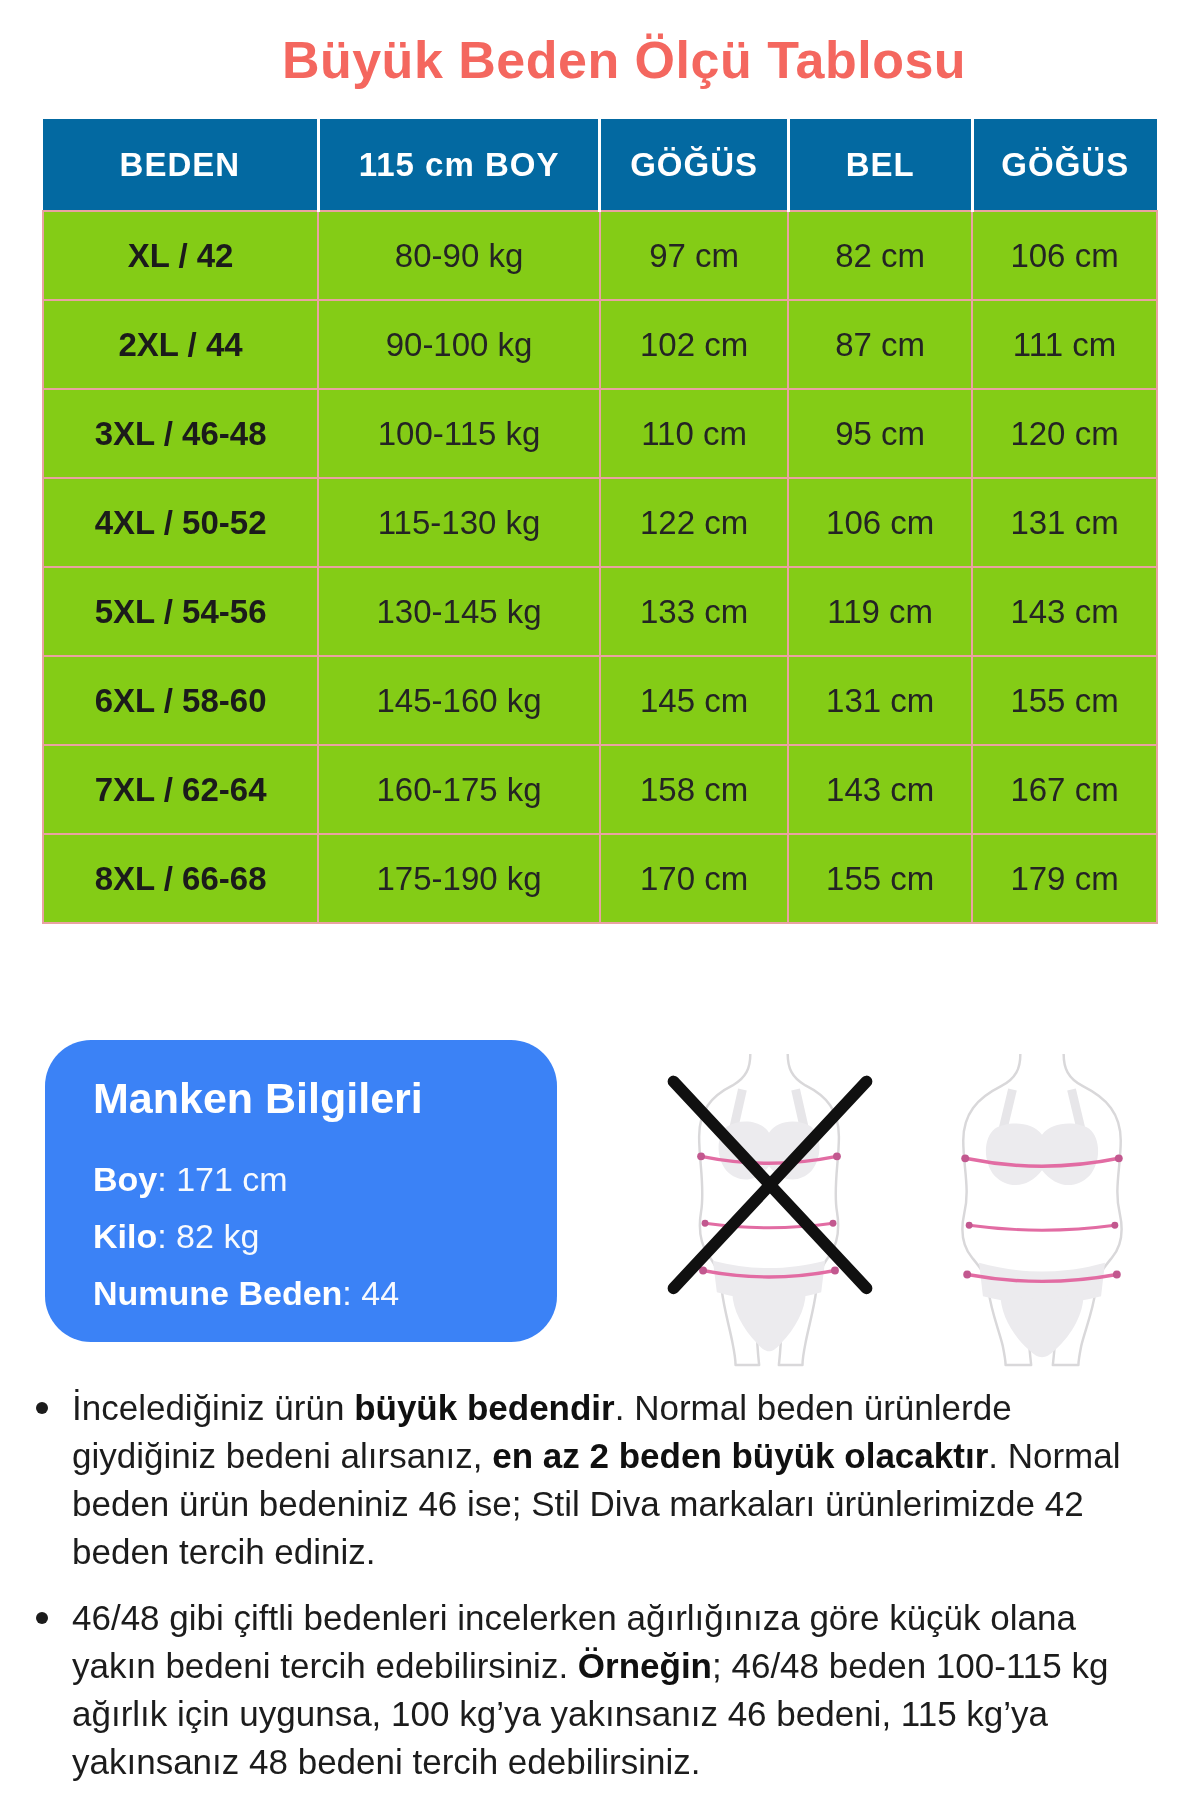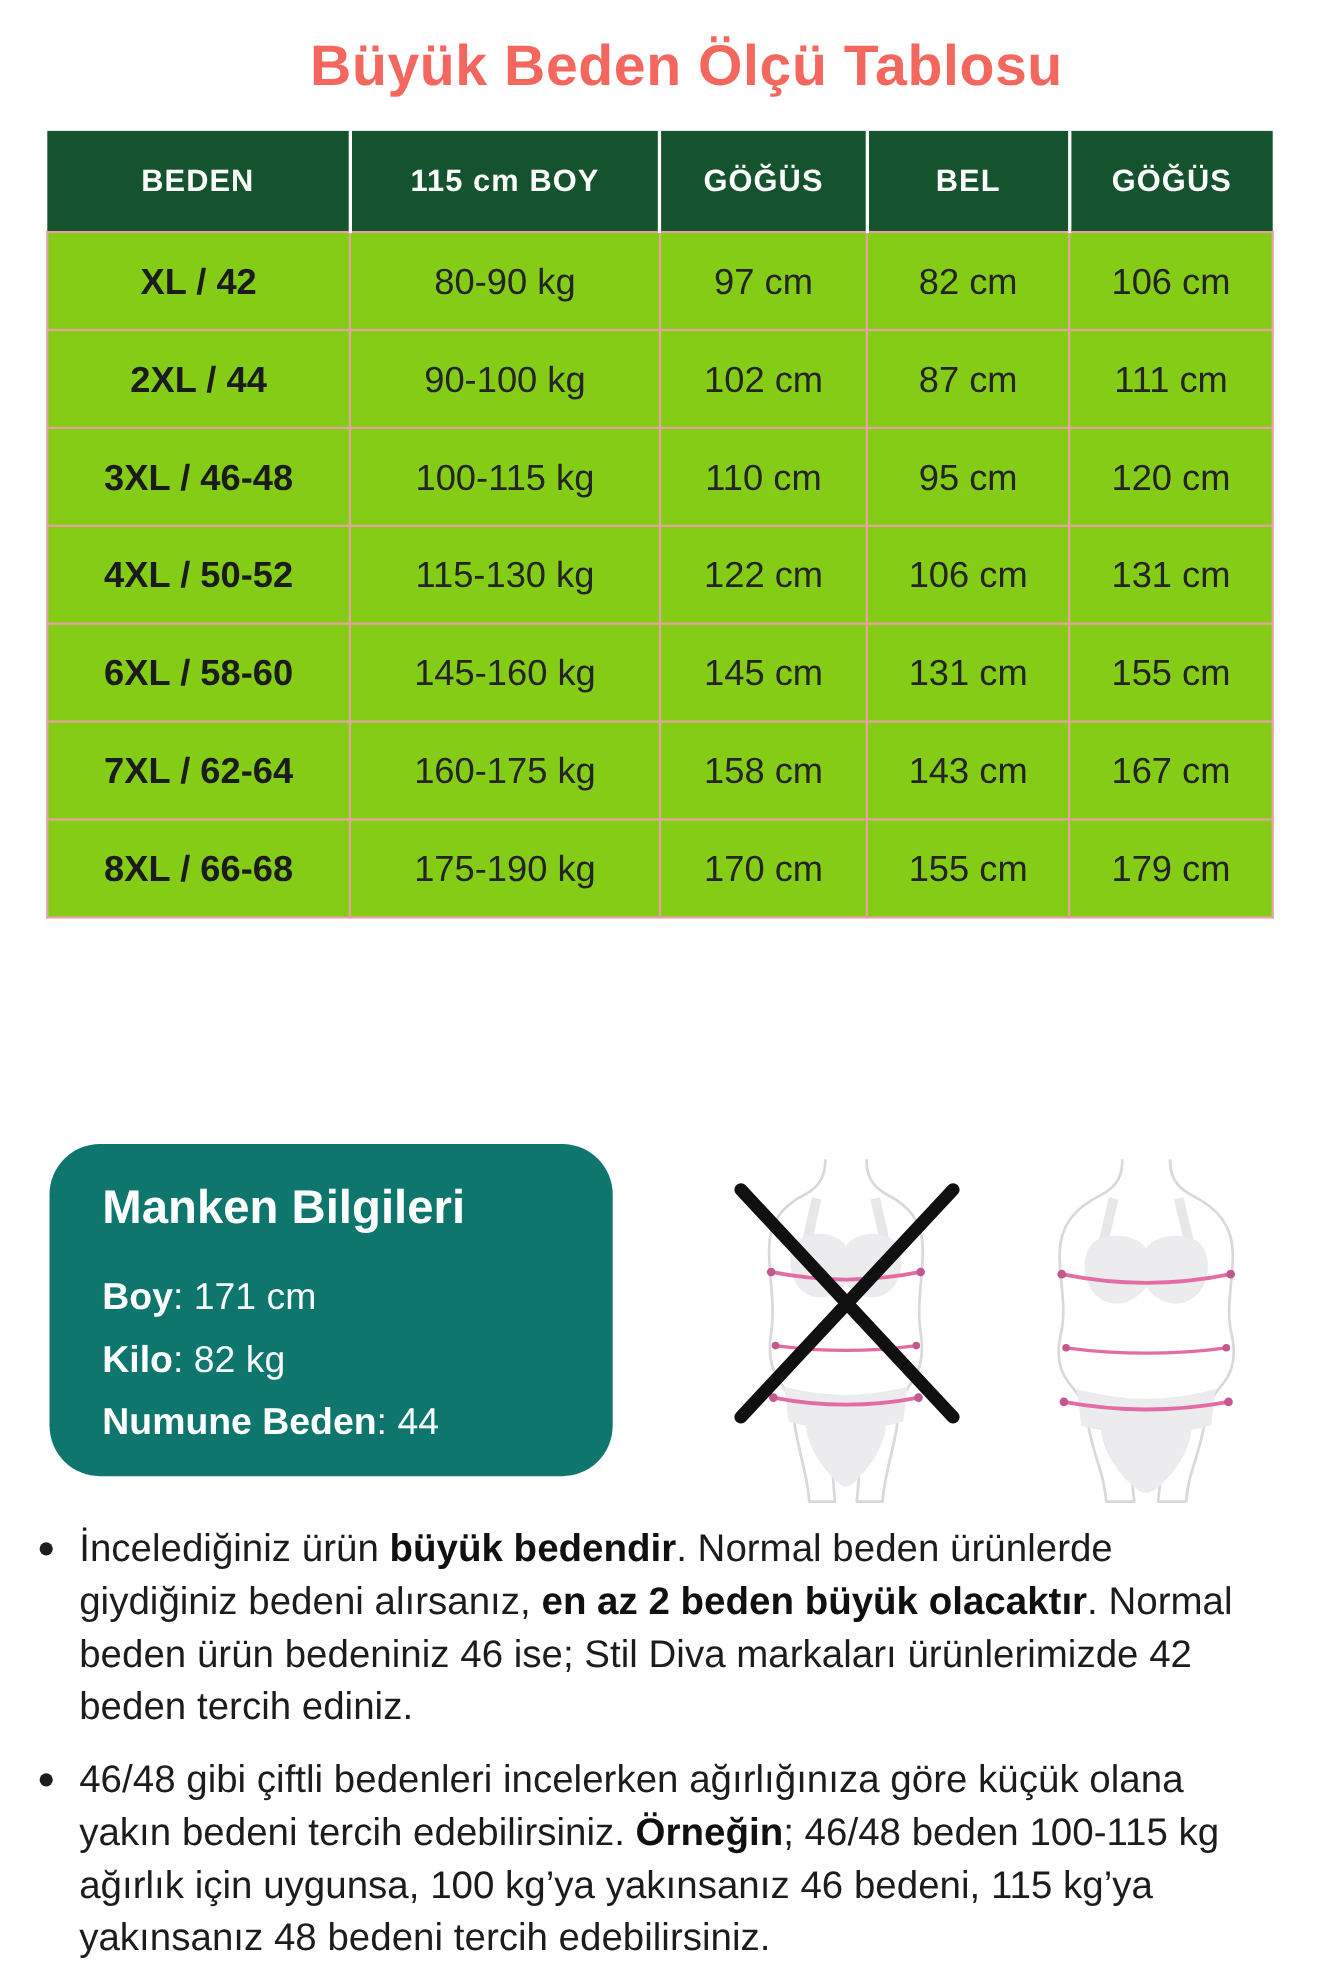--- a/index.html
+++ b/index.html
@@ -31,23 +31,23 @@
     position: absolute;
     top: 119px; left: 42px;
     width: 1116px;
   }
   table.size-table {
     width: 100%;
     border-collapse: collapse;
     table-layout: fixed;
   }
   .size-table thead th {
-    background: #14532d;
+    background: #0369a1;
     color: #ffffff;
-    font-size: 28px;
+    font-size: 33px;
     font-weight: 700;
     letter-spacing: 1px;
     height: 92px;
     border-right: 3px solid #ffffff;
     text-align: center;
     vertical-align: middle;
   }
   .size-table thead th:last-child { border-right: none; }
   .size-table tbody td {
     background: #84cc16;
@@ -69,21 +69,21 @@
     font-size: 33px;
     color: #1f1f1f;
   }
 
   
   .model-card {
     position: absolute;
     top: 1040px; left: 45px;
     width: 512px;
     height: 302px;
-    background: #0f766e;
+    background: #3b82f6;
     border-radius: 46px;
     padding: 34px 48px 0 48px;
     color: #ffffff;
   }
   .model-card .card-title {
     font-size: 43px;
     font-weight: 800;
     margin-bottom: 28px;
   }
   .model-card .info-line {
@@ -170,20 +170,27 @@
           <td>110 cm</td>
           <td>95 cm</td>
           <td>120 cm</td>
         </tr>
         <tr>
           <td class="size-col">4XL / 50-52</td>
           <td>115-130 kg</td>
           <td>122 cm</td>
           <td>106 cm</td>
           <td>131 cm</td>
+        </tr>
+        <tr>
+          <td class="size-col">5XL / 54-56</td>
+          <td>130-145 kg</td>
+          <td>133 cm</td>
+          <td>119 cm</td>
+          <td>143 cm</td>
         </tr>
         <tr>
           <td class="size-col">6XL / 58-60</td>
           <td>145-160 kg</td>
           <td>145 cm</td>
           <td>131 cm</td>
           <td>155 cm</td>
         </tr>
         <tr>
           <td class="size-col">7XL / 62-64</td>

